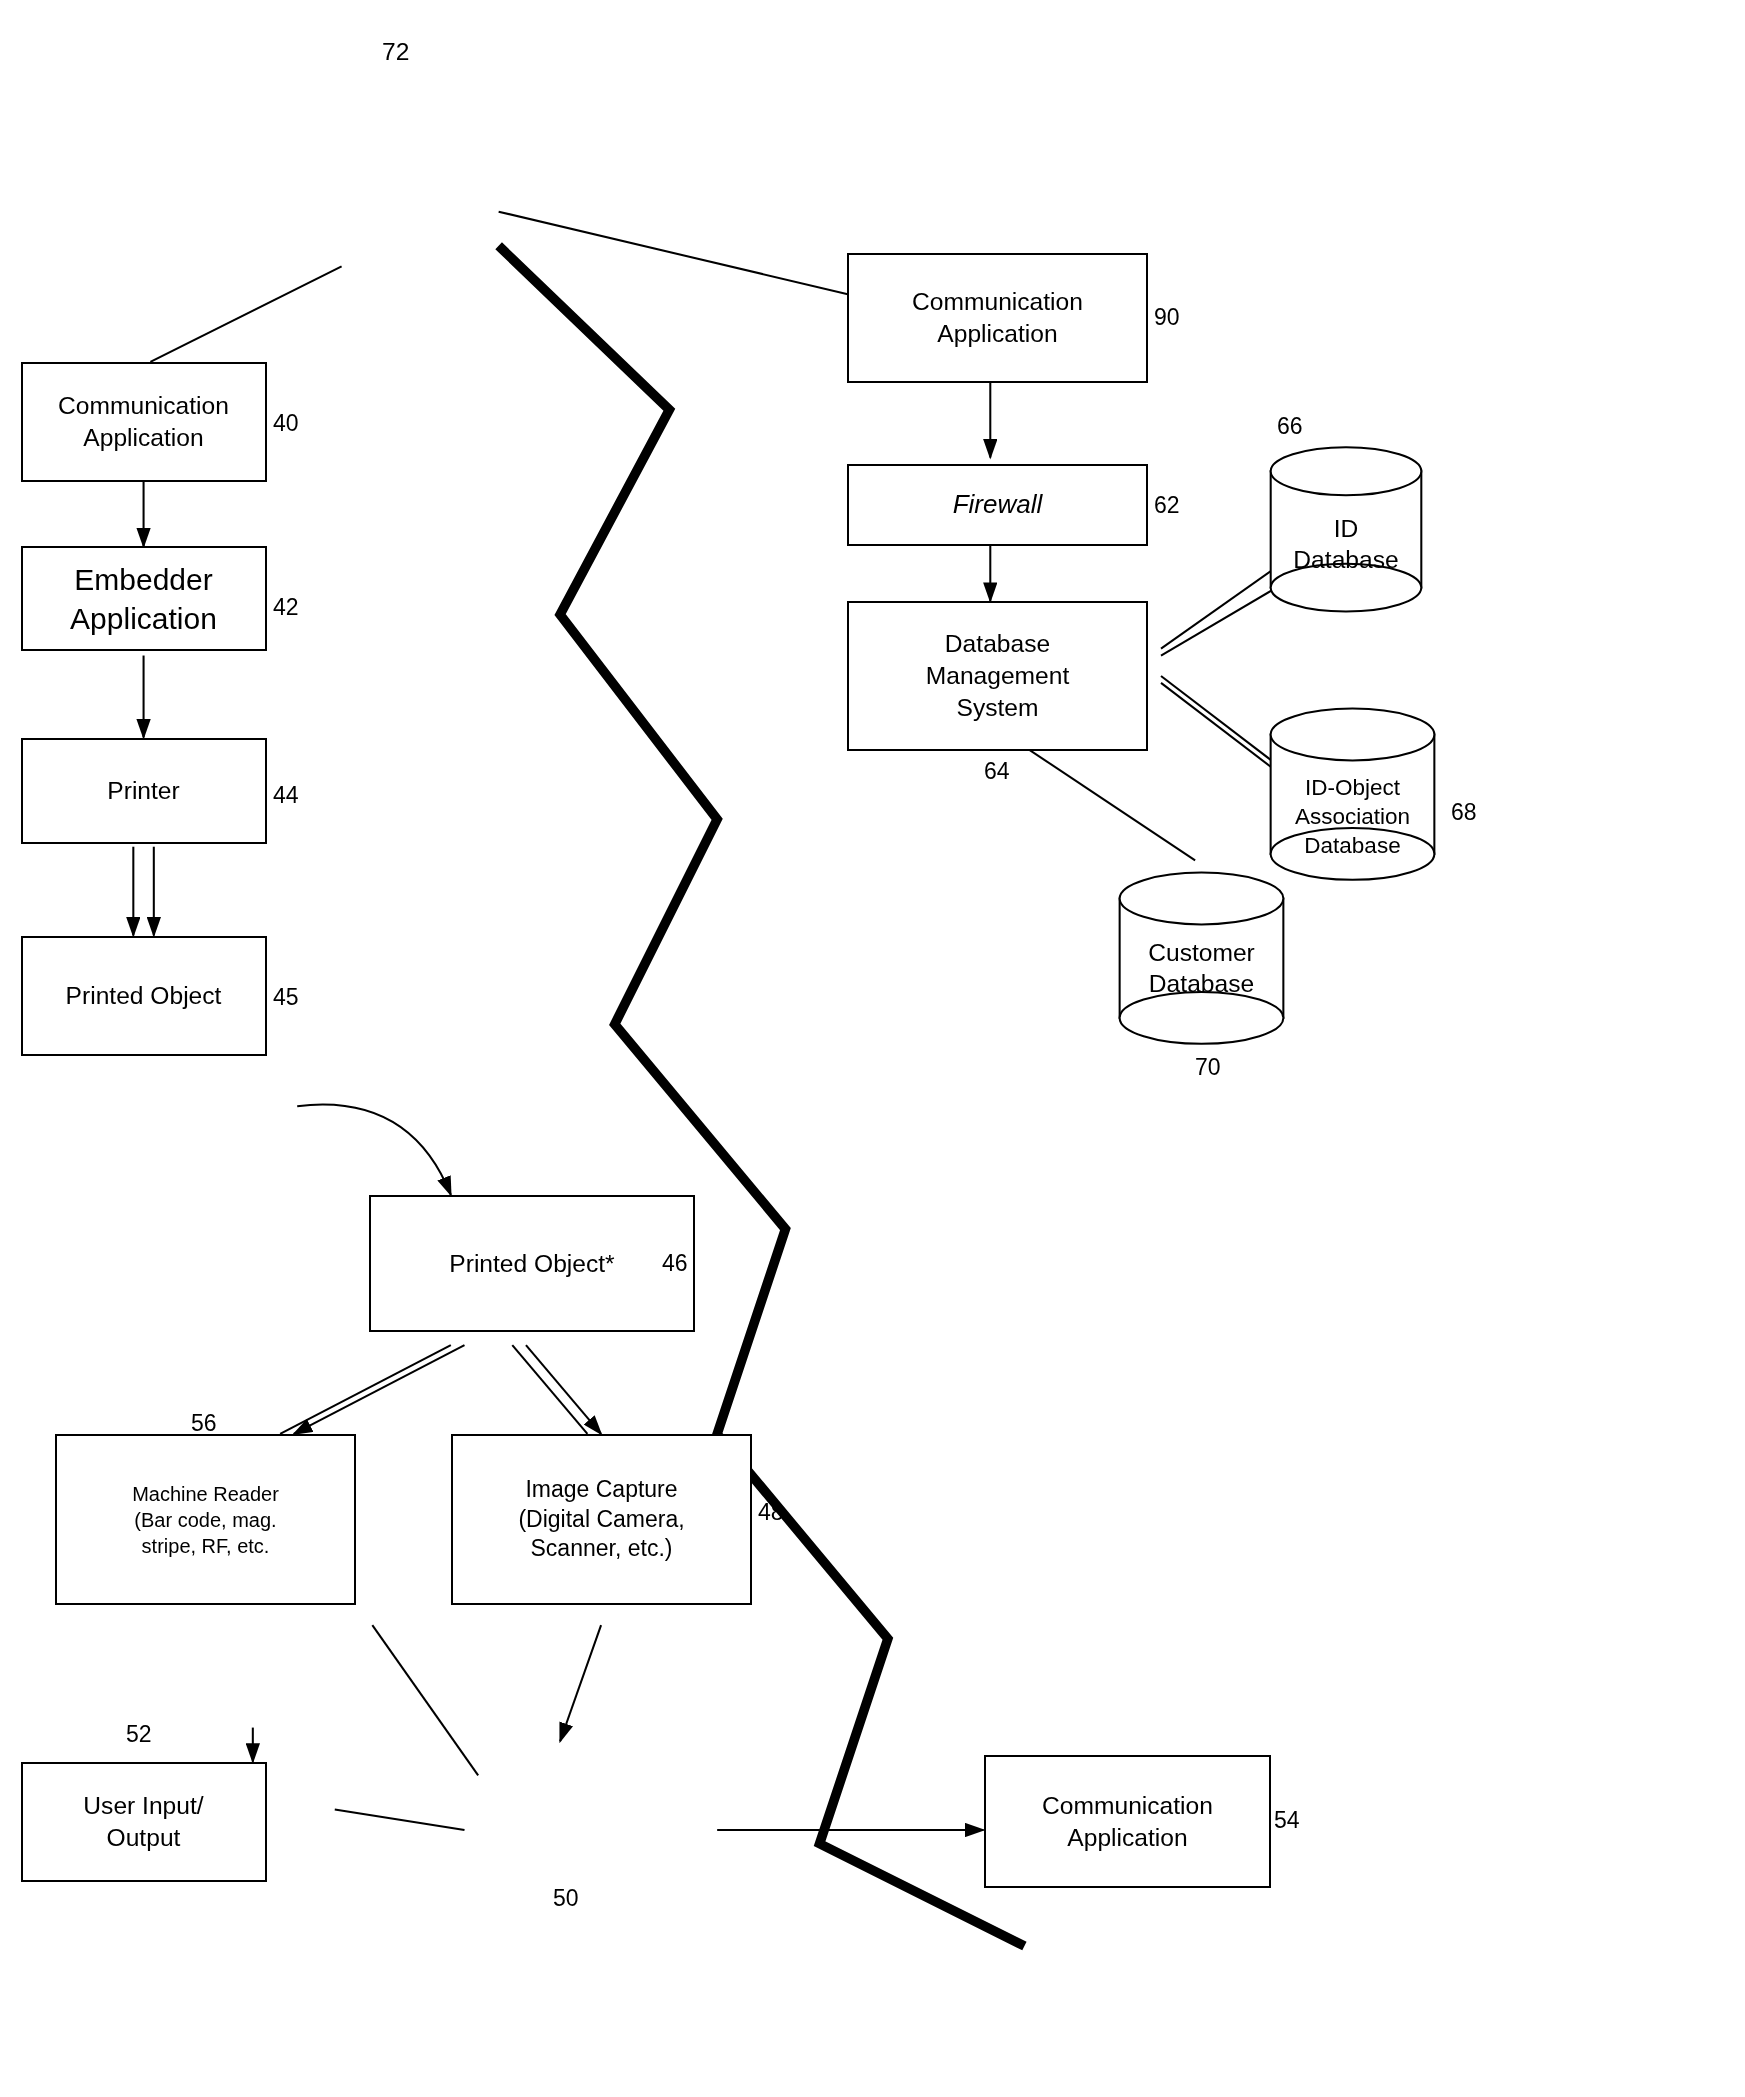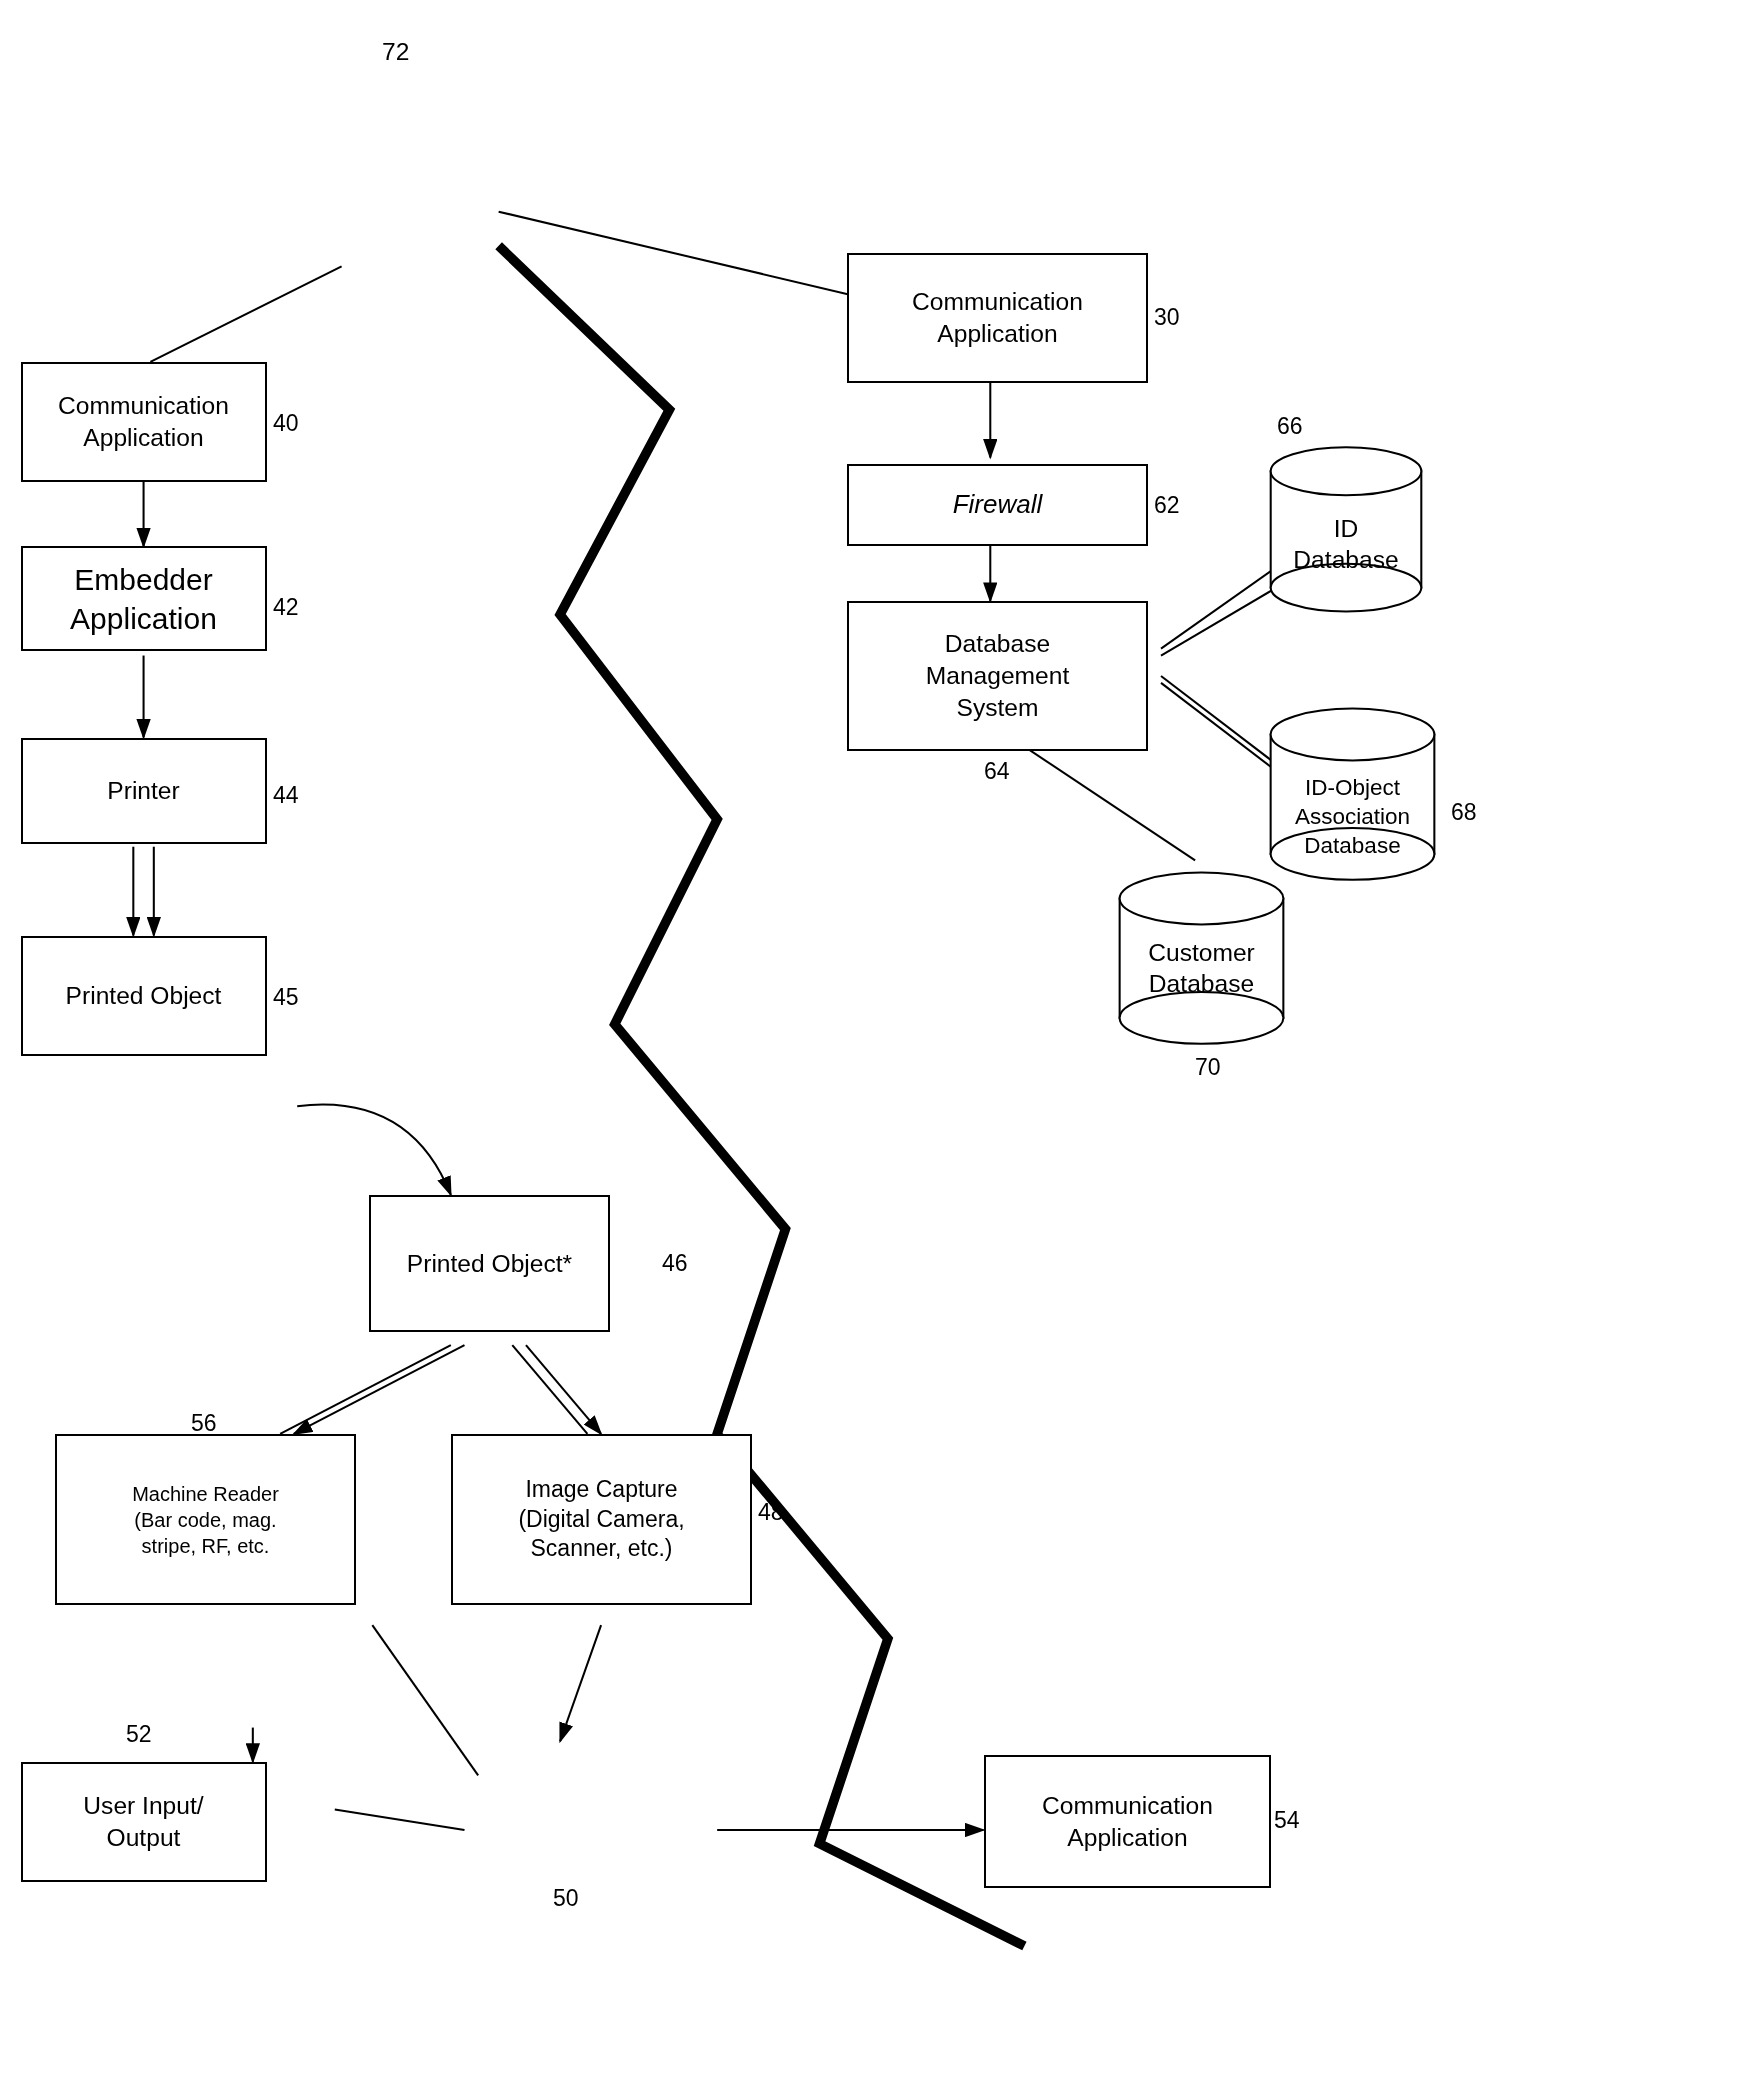--- a/index.html
+++ b/index.html
@@ -165,21 +165,21 @@
   <div class="box" style="left: 20.5px; top: 738px; width: 246px; height: 106px; font-size:24.6px;">
     <span>Printer</span>
   </div>
   <span class="label" style="left: 273px; top: 782px;">44</span>
 
   <div class="box" style="left: 20.5px; top: 936px; width: 246px; height: 120px; font-size:24.6px;">
     <span>Printed Object</span>
   </div>
   <span class="label" style="left: 273px; top: 984px;">45</span>
 
-  <div class="box" style="left: 369px; top: 1195px; width: 241px; height: 137px; font-size:24.6px;">
+  <div class="box" style="left: 369px; top: 1195px; width: 326px; height: 137px; font-size:24.6px;">
     <span>Printed Object*</span>
   </div>
   <span class="label" style="left: 662px; top: 1250px;">46</span>
 
   <div class="box" style="left: 55px; top: 1434px; width: 301px; height: 171px; font-size:20px;">
     <span style="white-space:pre-line;">Machine Reader
 (Bar code, mag.
 stripe, RF, etc.</span>
   </div>
   <span class="label" style="left: 191px; top: 1410px;">56</span>
@@ -202,21 +202,21 @@
   <div class="box" style="left: 984px; top: 1755px; width: 287px; height: 133px; font-size:24.6px;">
     <span style="white-space:pre-line;">Communication
 Application</span>
   </div>
   <span class="label" style="left: 1274px; top: 1807px;">54</span>
 
   <div class="box" style="left: 847px; top: 253px; width: 301px; height: 130px; font-size:24.6px;">
     <span style="white-space:pre-line;">Communication
 Application</span>
   </div>
-  <span class="label" style="left: 1154px; top: 304px;">30</span>
+  <span class="label" style="left: 1154px; top: 304px;">90</span>
 
   <div class="box" style="left: 847px; top: 464px; width: 301px; height: 82px; font-size:26px;font-style:italic;">
     <span>Firewall</span>
   </div>
   <span class="label" style="left: 1154px; top: 492px;">62</span>
 
   <div class="box" style="left: 847px; top: 601px; width: 301px; height: 150px; font-size:24.6px;">
     <span style="white-space:pre-line;">Database
 Management
 System</span>

